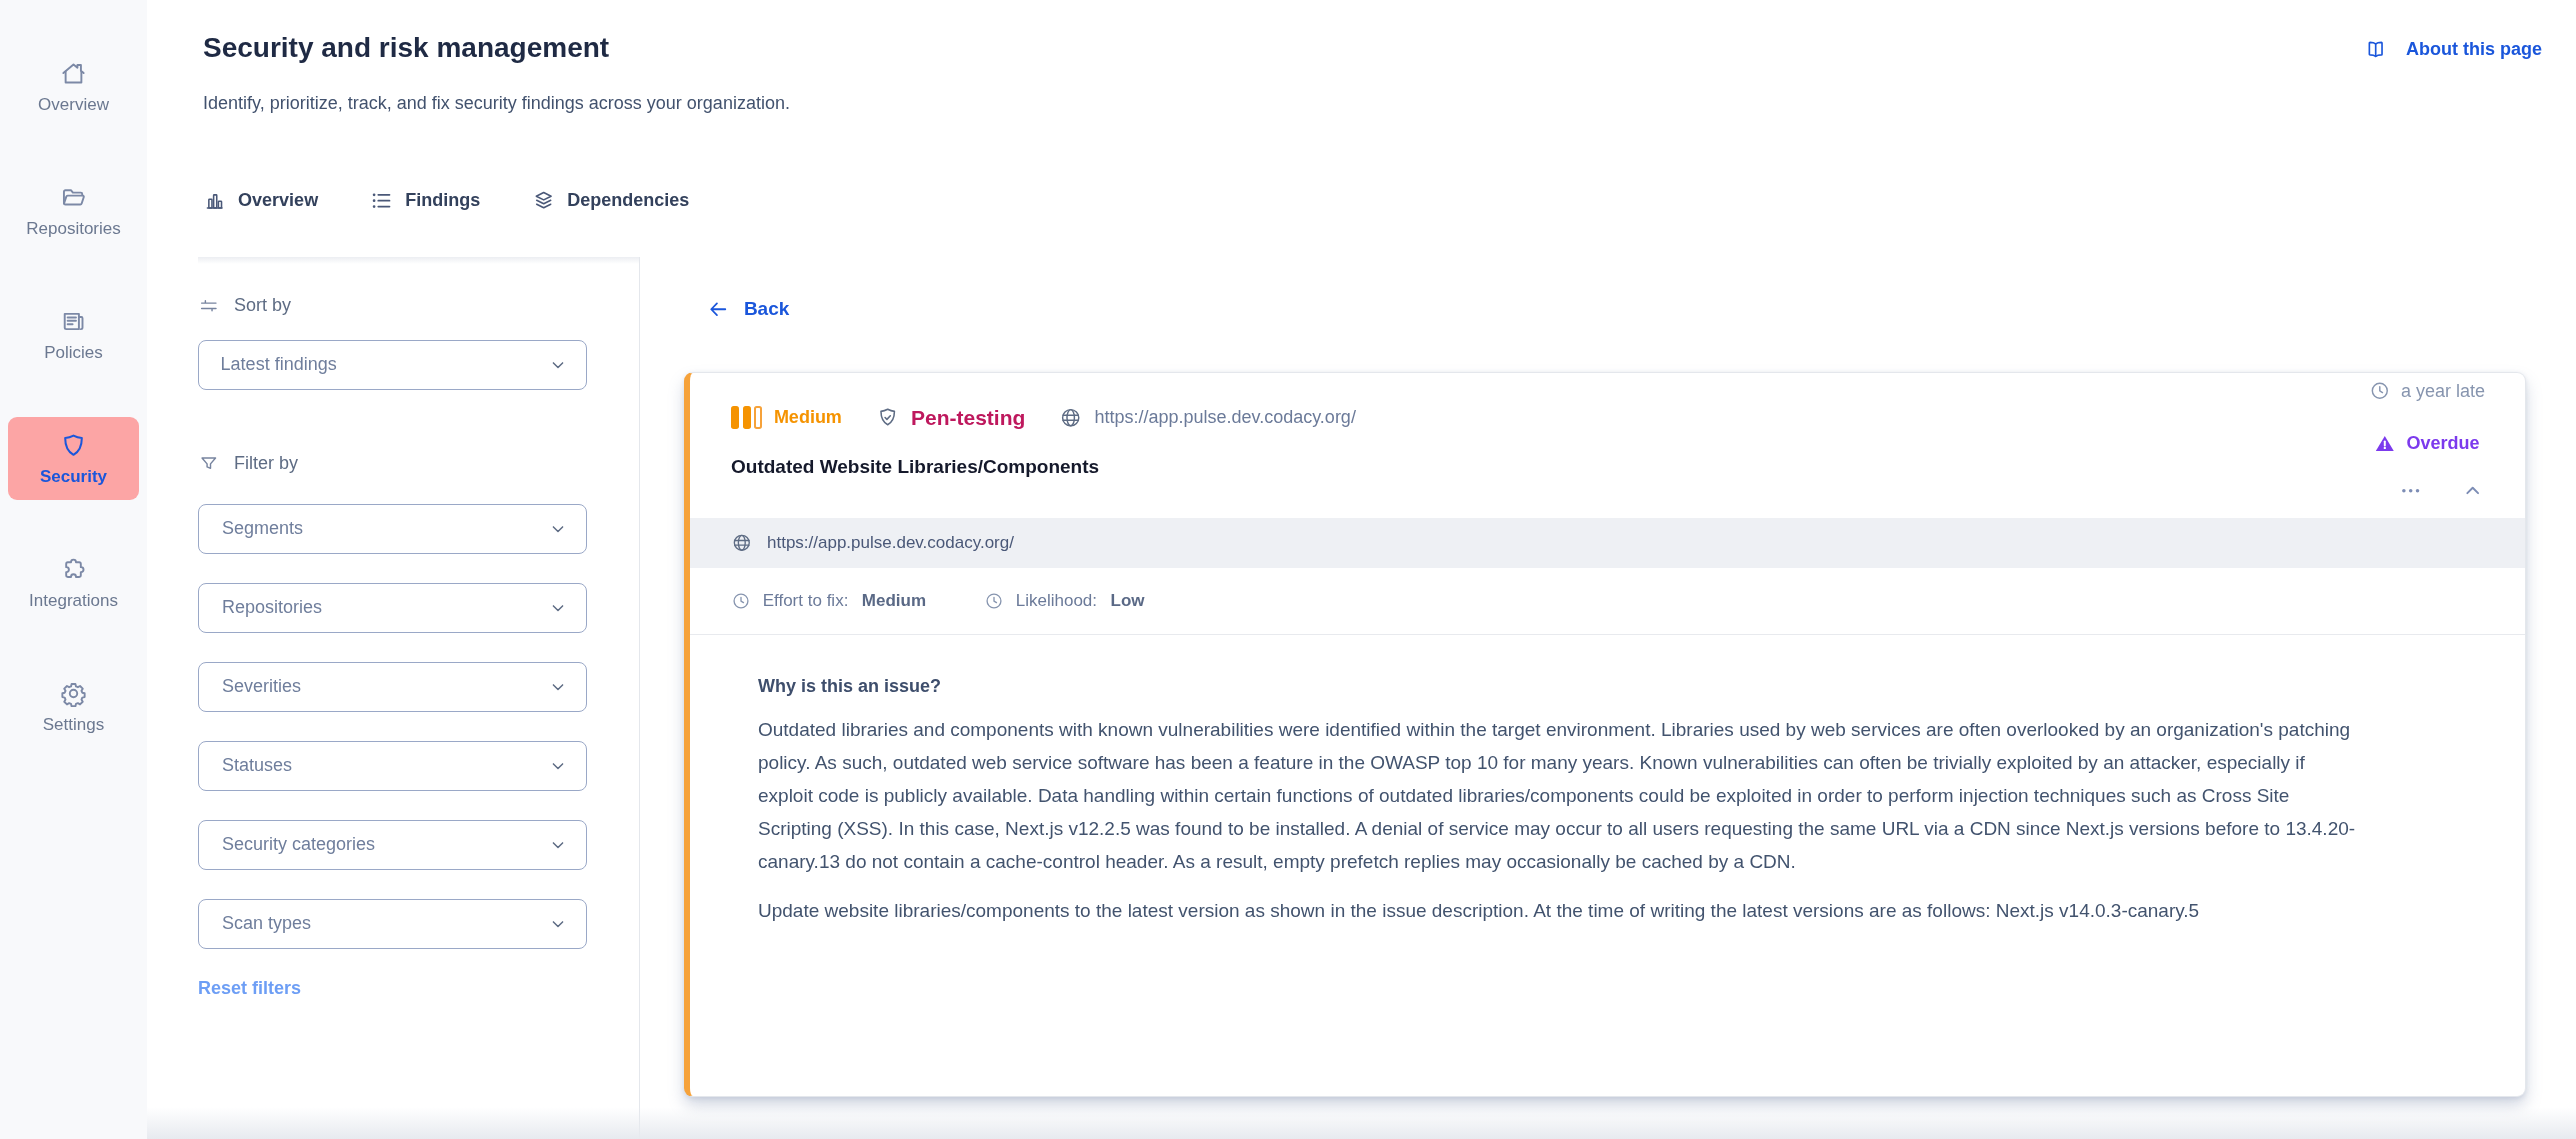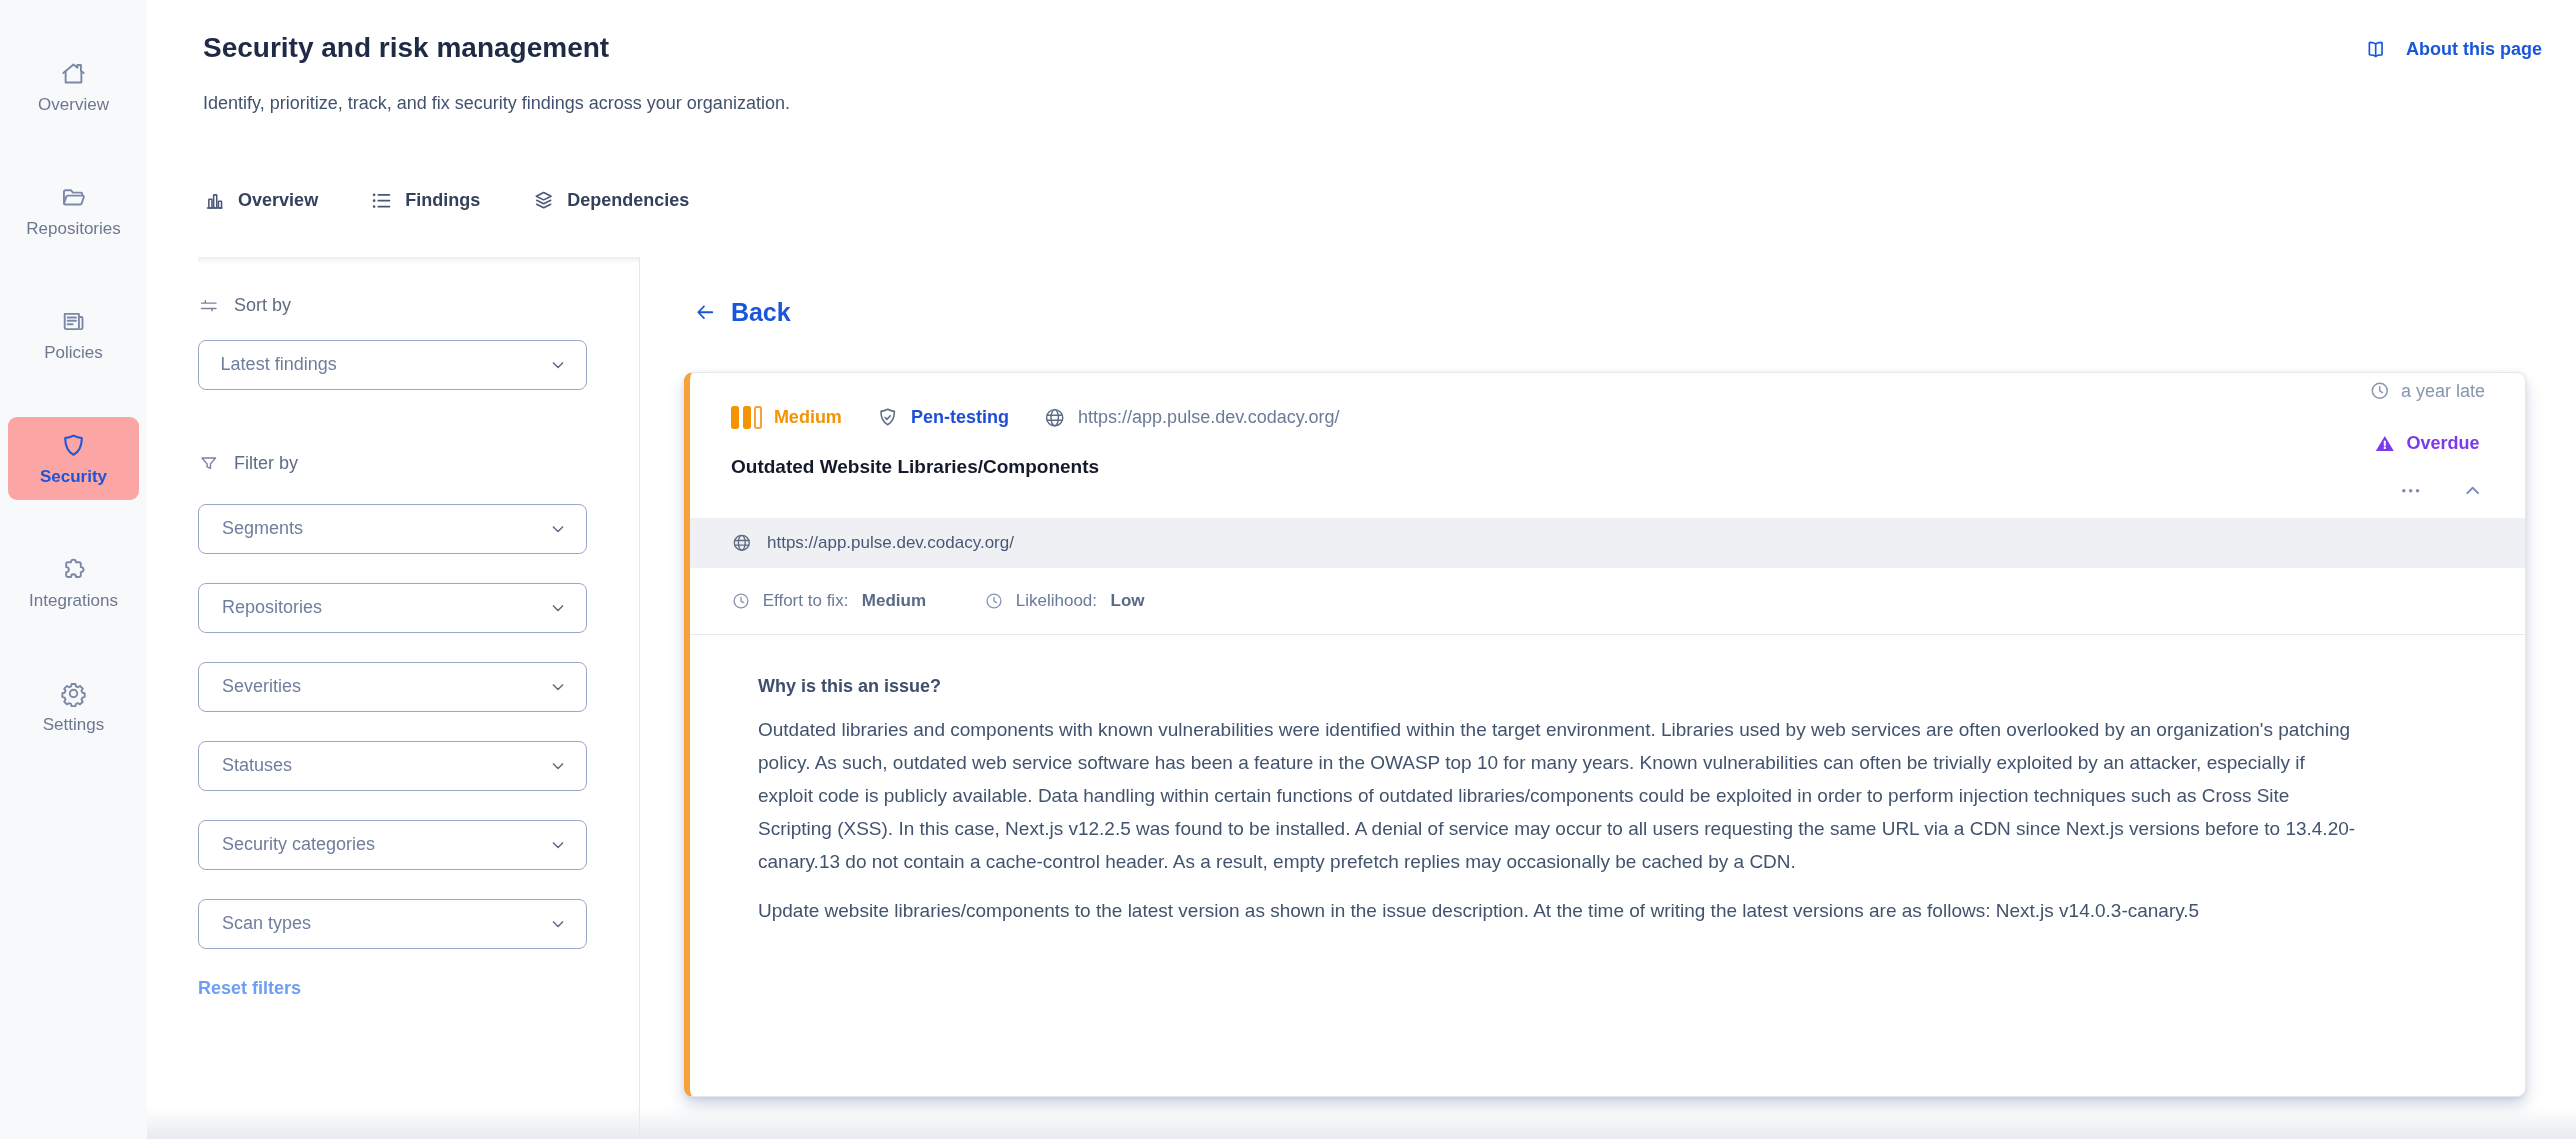--- a/index.html
+++ b/index.html
@@ -41,34 +41,34 @@
   .f-label.second { margin-top:63px; }
   .select { margin-top:23.4px; height:50px; border:1.4px solid #9AA8C7; border-radius:8px; background:#fff;
             display:flex; align-items:center; justify-content:space-between; padding:0 18px 0 21.6px;
             font-size:18px; color:#6F7E9C; cursor:pointer; }
   .select.gap { margin-top:29px;padding-left:23px; }
   .select svg { color:#5E6C84; }
   .reset { margin-top:29px; font-size:18px; font-weight:bold; color:#6D9EF5; cursor:pointer; display:inline-block; }
 
   
   .main { position:absolute; left:493px; top:0; right:0; bottom:0; }
-  .back { position:absolute; left:54px; top:41px; display:flex; align-items:center; gap:14.4px;
-          color:#1A56DB; font-size:25px; font-weight:bold; cursor:pointer; }
+  .back { position:absolute; left:67px; top:41px; display:flex; align-items:center; gap:14.4px;
+          color:#1A56DB; font-size:19px; font-weight:bold; cursor:pointer; }
   .card { position:absolute; left:44px; top:115px; width:1842px; height:725px; background:#fff;
           border:0.9px solid #E4E7EC; border-left:6.3px solid #F6A23A; border-radius:9px; overflow:hidden;
           box-shadow:0 9px 16px rgba(96,116,156,.28), 0 1.8px 4.5px rgba(96,116,156,.15); }
   .card-head { position:relative; padding:31px 40px 40px 41px; }
   .head-row1 { display:flex; align-items:center; justify-content:space-between; height:27px; }
   .head-left { display:flex; align-items:center; gap:34px; }
   .badge { display:flex; align-items:center; gap:11.7px; }
   .sev-bars { display:flex; align-items:flex-end; gap:3.6px; }
   .sev-bars i { width:8px; height:23.4px; border-radius:2.7px; background:#F59301; }
   .sev-bars i.hollow { background:#fff; border:2.3px solid #F6A23A; }
   .sev-text { font-size:18px; font-weight:bold; color:#F59301; }
-  .cat-text { font-size:18px; font-weight:bold; color:#1d4ed8; }
+  .cat-text { font-size:21px; font-weight:bold; color:#be185d; }
   .badge svg.slate { color:#5E6C84; }
   .url-text { font-size:18px; color:#6B7A99; }
   .head-right { display:flex; align-items:center; gap:31px;flex-direction:column; }
   .late { display:flex; align-items:center; gap:10.8px; color:#8795AF; font-size:18px; }
   .overdue { display:flex; align-items:center; gap:10.8px; color:#7C3AED; font-size:18px; font-weight:bold; }
   .card-title { margin-top:25px; font-size:19px; font-weight:bold; color:#15192B; }
   .head-actions { position:absolute; right:41px; top:106px; display:flex; align-items:center; gap:38px; color:#7D8DB5; }
   .head-actions > span { cursor:pointer; }
 
   .url-row { height:50px; background:#EEF0F4; display:flex; align-items:center; gap:14.4px; padding:0 41px; }

